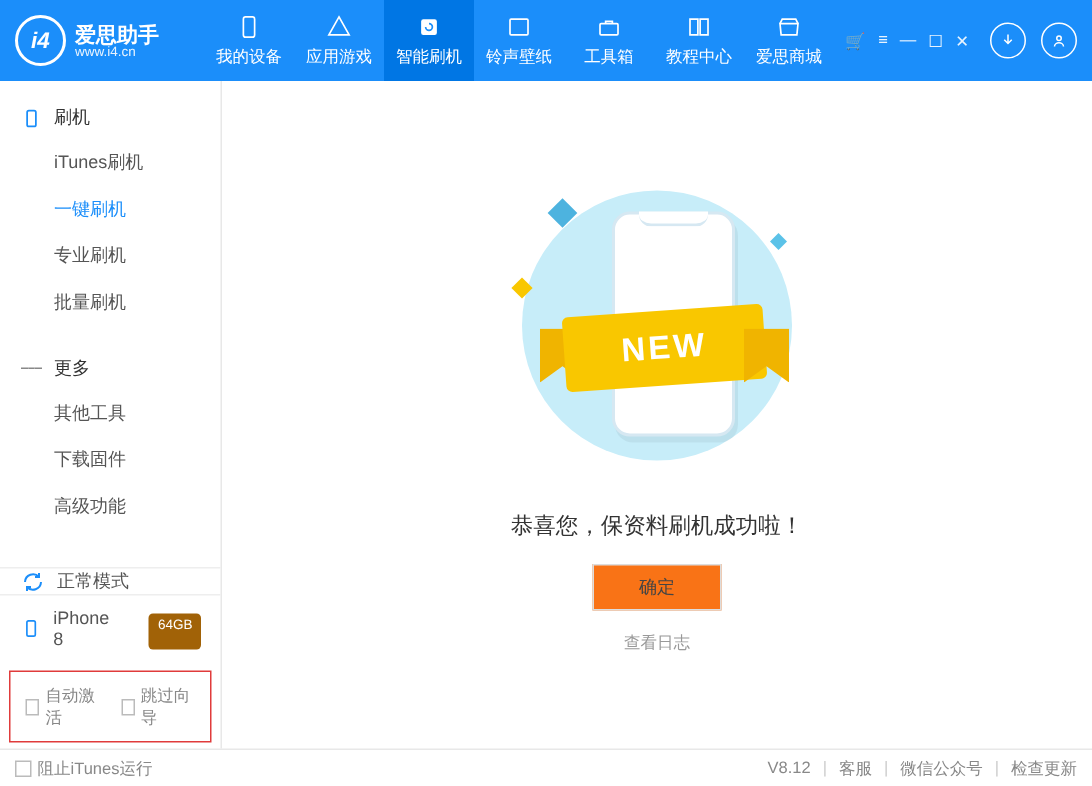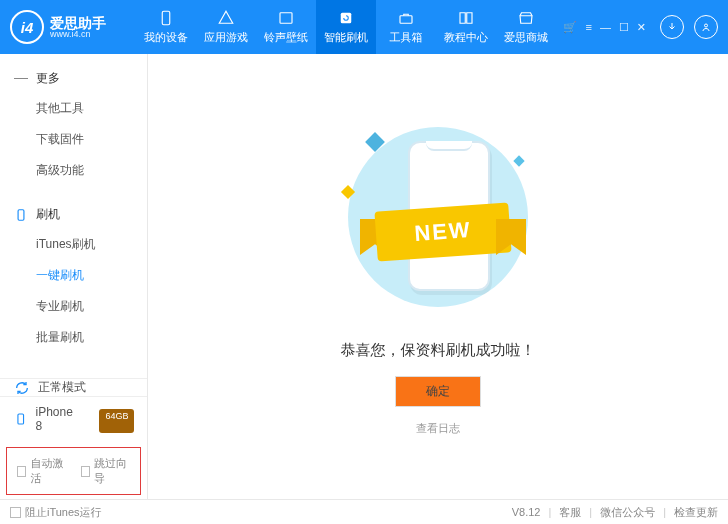--- a/index.html
+++ b/index.html
@@ -81,36 +81,36 @@
         <span>我的设备</span>
       </div>
     <div class="tab">
         <span class="tab-icon">
           <svg viewBox="0 0 24 24">
             <path d="M12 3l9 16H3z"></path>
           </svg>
         </span>
         <span>应用游戏</span>
       </div>
-    <div class="tab">
-        <span class="tab-icon">
-          <svg viewBox="0 0 24 24">
-            <rect x="4" y="5" width="16" height="14" rx="1"></rect>
-          </svg>
-        </span>
-        <span>铃声壁纸</span>
-      </div>
     <div class="tab active">
         <span class="tab-icon">
           <svg viewBox="0 0 24 24">
             <rect x="5" y="5" width="14" height="14" rx="2" fill="#fff" stroke="none"></rect>
             <path d="M9 12a3 3 0 1 0 3-3" stroke="#1b8efa"></path>
           </svg>
         </span>
         <span>智能刷机</span>
+      </div>
+    <div class="tab">
+        <span class="tab-icon">
+          <svg viewBox="0 0 24 24">
+            <rect x="4" y="5" width="16" height="14" rx="1"></rect>
+          </svg>
+        </span>
+        <span>铃声壁纸</span>
       </div>
     <div class="tab">
         <span class="tab-icon">
           <svg viewBox="0 0 24 24">
             <rect x="4" y="9" width="16" height="10" rx="1"></rect>
             <path d="M9 9V7h6v2"></path>
           </svg>
         </span>
         <span>工具箱</span>
       </div>
@@ -149,46 +149,46 @@
         <svg viewBox="0 0 24 24">
           <circle cx="12" cy="9" r="3"></circle>
           <path d="M6 20c0-3 3-5 6-5s6 2 6 5"></path>
         </svg>
       </div>
   </div>
 </div>
 
 <div class="body">
   <div class="sidebar">
+    <div class="side-section">
+      <div class="side-head">
+        <span class="side-head-icon">
+            <svg viewBox="0 0 24 24" width="14" height="14" stroke="#1b8efa" fill="none" stroke-width="2">
+              <rect x="7" y="3" width="10" height="18" rx="2"></rect>
+            </svg>
+          </span>
+        <span>刷机</span>
+      </div>
+      <div class="side-item">iTunes刷机</div>
+      <div class="side-item active">一键刷机</div>
+      <div class="side-item">专业刷机</div>
+      <div class="side-item">批量刷机</div>
+    </div>
     <div class="side-section">
       <div class="side-head">
         <span class="side-head-icon hamburger">
             <span></span>
             <span></span>
             <span></span>
           </span>
         <span>更多</span>
       </div>
       <div class="side-item">其他工具</div>
       <div class="side-item">下载固件</div>
       <div class="side-item">高级功能</div>
-    </div>
-    <div class="side-section">
-      <div class="side-head">
-        <span class="side-head-icon">
-            <svg viewBox="0 0 24 24" width="14" height="14" stroke="#1b8efa" fill="none" stroke-width="2">
-              <rect x="7" y="3" width="10" height="18" rx="2"></rect>
-            </svg>
-          </span>
-        <span>刷机</span>
-      </div>
-      <div class="side-item">iTunes刷机</div>
-      <div class="side-item active">一键刷机</div>
-      <div class="side-item">专业刷机</div>
-      <div class="side-item">批量刷机</div>
     </div>
     <div class="side-foot">
       <div class="mode-row">
         <svg viewBox="0 0 24 24" stroke="#1b8efa" fill="none" stroke-width="2">
             <path d="M4 12a8 8 0 0 1 14-5M20 12a8 8 0 0 1-14 5"></path>
             <path d="M18 3v4h-4M6 21v-4h4"></path>
           </svg>
         <span>正常模式</span>
       </div>
       <div class="device-row">

